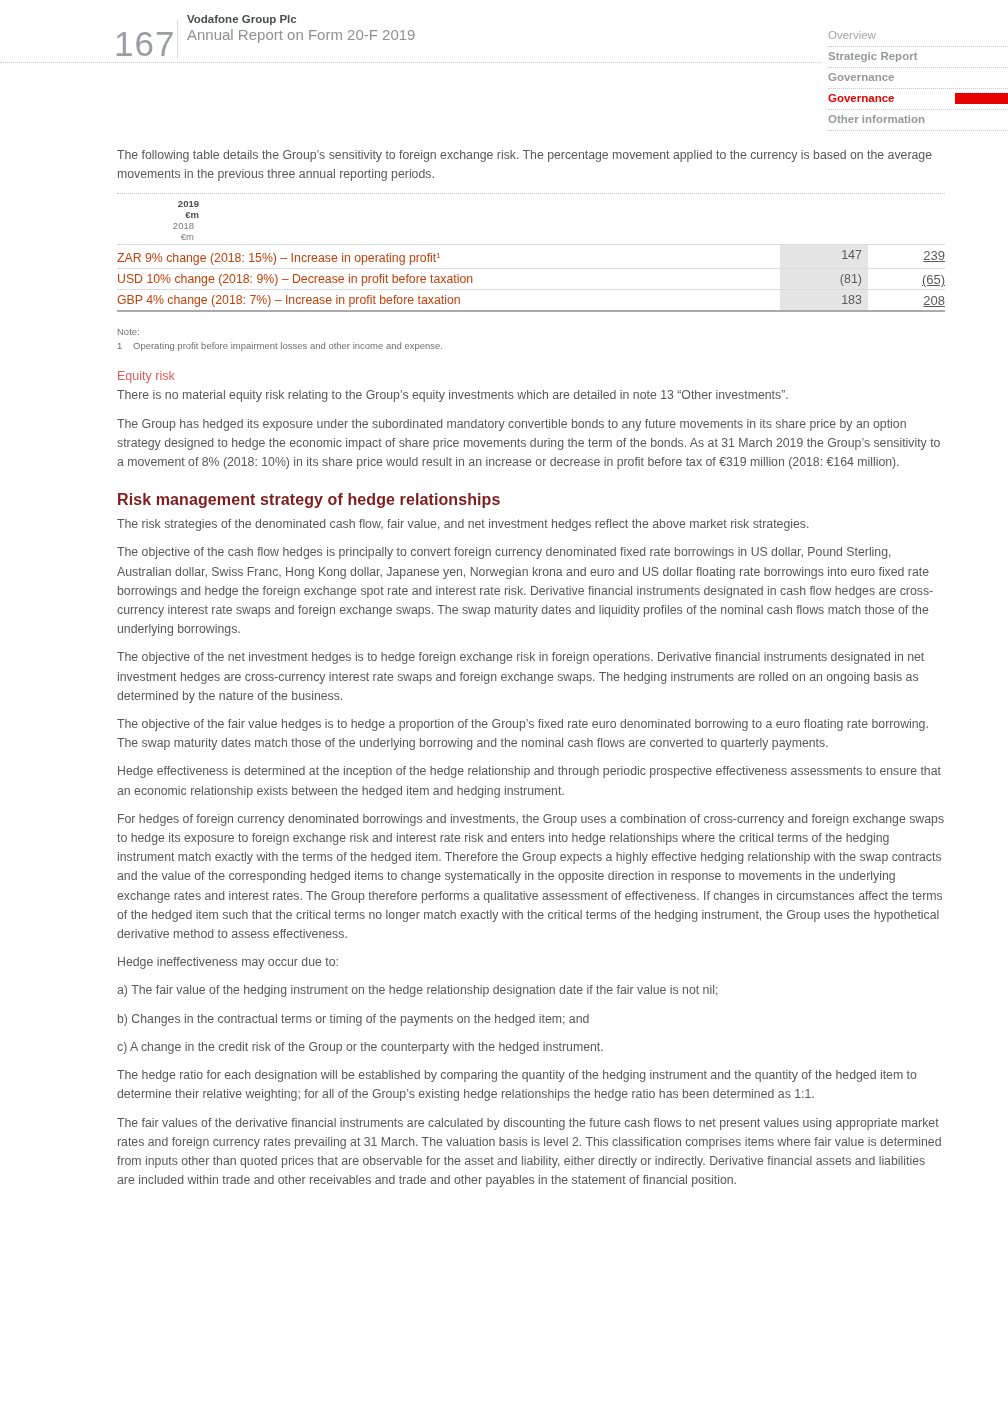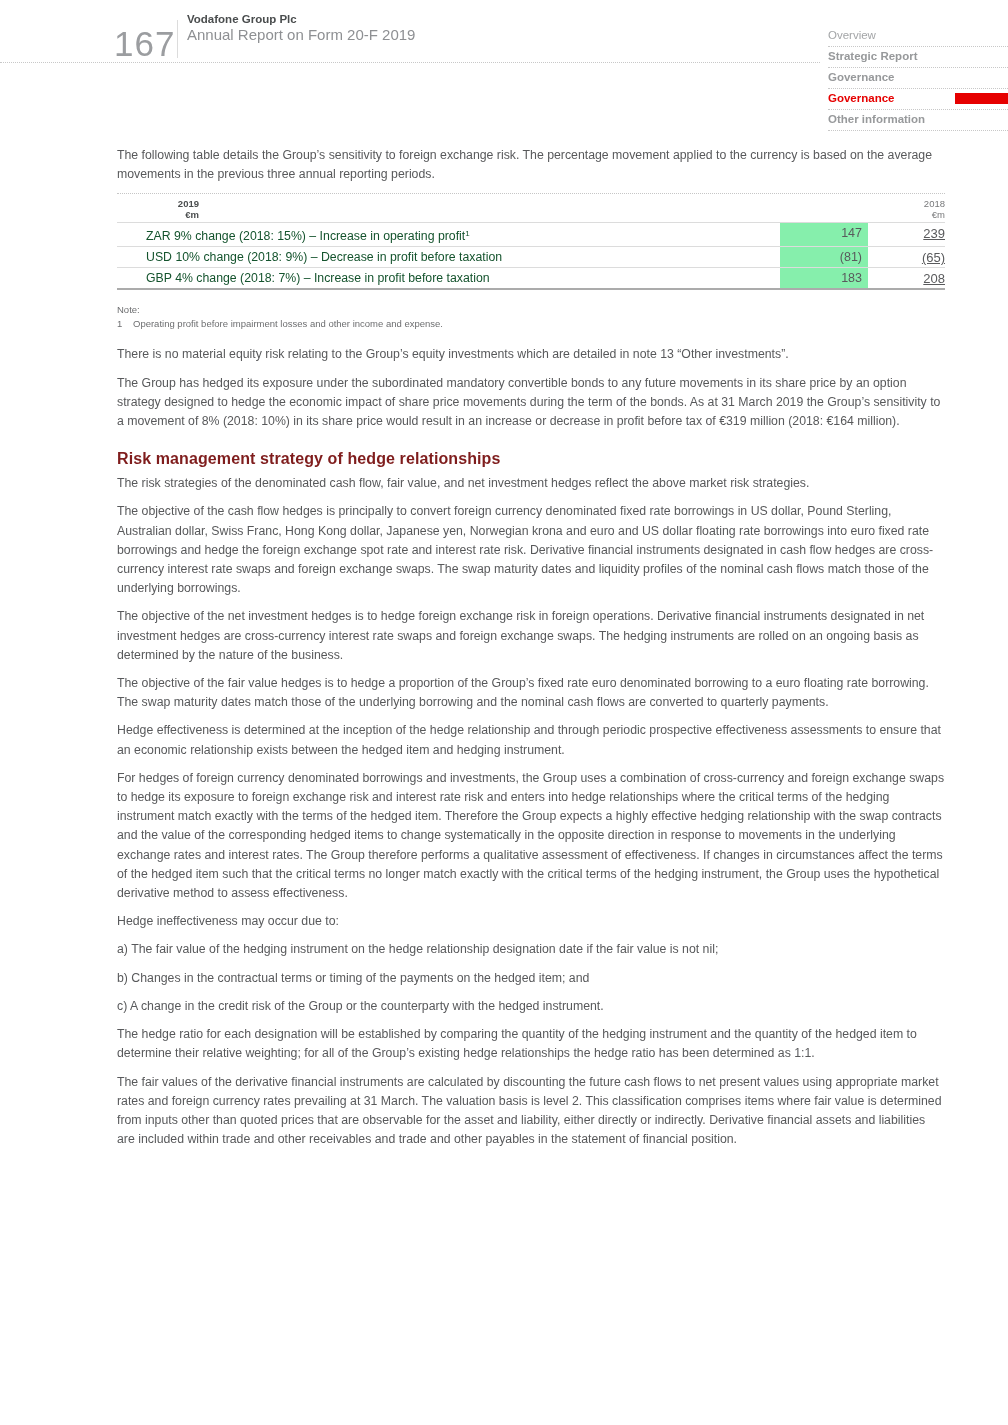--- a/index.html
+++ b/index.html
@@ -27,29 +27,29 @@
   .nav-item.light { font-weight:normal; color:#a3a5a7; }
   .nav-item.active { color:#e60000; }
   .nav-item .active-bar {
     position:absolute; right:0; top:4px; width:53px; height:11px; background:#e60000;
   }
   
   .content { position:absolute; left:117px; top:146px; width:828px; }
   p.body { font-size:12.3px; line-height:19.2px; color:#58595b; margin:0 0 9px 0; }
   
   .fin-table { margin-top:3px; border-top:1px dotted #c6c6c6; }
-  .t-head { display:flex; justify-content:space-between; padding:4px 0 2px 0; border-bottom:1px solid #dcdcdc; }
+  .t-head { display:flex; justify-content:flex-end; padding:4px 0 2px 0; border-bottom:1px solid #dcdcdc;flex-direction:column; }
   .t-head .hcell { text-align:right; font-size:9.5px; line-height:11px; }
   .t-head .hcell .yr { display:block; }
   .hcell.c2019 { width:88px; padding-right:6px; font-weight:bold; color:#4a4d4e; }
   .hcell.c2018 { width:77px; color:#77787a; }
   .t-row { display:flex; border-bottom:1px solid #dcdcdc; }
   .t-row:last-child { border-bottom:2px solid #ababab;align-items:flex-end; }
-  .t-row .label { flex:1; font-size:12.3px; color:#14532d; padding:3px 0 2px 0; line-height:15px;margin-left:29px; }
-  .t-row .v2019 { width:88px; background:#86efac; text-align:right; padding:3px 6px 2px 0; font-size:12.5px; color:#595a5c; line-height:15px; }
+  .t-row .label { flex:1; font-size:12.3px; color:#c2410c; padding:3px 0 2px 0; line-height:15px; }
+  .t-row .v2019 { width:88px; background:#e5e5e5; text-align:right; padding:3px 6px 2px 0; font-size:12.5px; color:#595a5c; line-height:15px; }
   .t-row .v2018 { width:77px; text-align:right; padding:3px 0 2px 0; font-size:13px; color:#595a5c; line-height:15px;text-decoration:underline; }
   sup.fn { font-size:8px; vertical-align:4px; }
   
   .note-block { margin-top:13px; font-size:9.5px; color:#6d6e70; line-height:13px; }
   .note-item { display:flex; margin-top:1px; }
   .note-item .num { width:16px; }
   
   .sub-heading-red { margin-top:15px; font-size:12.5px; color:#e05a5a; line-height:18px; }
   .big-heading-red { margin-top:17px; margin-bottom:4px; font-size:16px; font-weight:bold; color:#7f1d1d; line-height:22px; letter-spacing:0.1px; }
   .mt10 { margin-top:10px; }
@@ -112,21 +112,22 @@
     </div>
 
     <div class="note-block">
       <div>Note:</div>
       <div class="note-item">
         <span class="num">1</span>
         <span>Operating profit before impairment losses and other income and expense.</span>
       </div>
     </div>
 
-    <p class="body" style="margin-top:15px;">There is no material equity risk relating to the Group’s equity investments which are detailed in note 13 “Other investments”.</p>
+    <div class="sub-heading-red">Equity risk</div>
+    <p class="body" style="margin-top:1px;">There is no material equity risk relating to the Group’s equity investments which are detailed in note 13 “Other investments”.</p>
     <p class="body">The Group has hedged its exposure under the subordinated mandatory convertible bonds to any future movements in its share price by an option strategy designed to hedge the economic impact of share price movements during the term of the bonds. As at 31 March 2019 the Group’s sensitivity to a movement of 8% (2018: 10%) in its share price would result in an increase or decrease in profit before tax of €319 million (2018: €164 million).</p>
 
     <div class="big-heading-red">Risk management strategy of hedge relationships</div>
     <p class="body">The risk strategies of the denominated cash flow, fair value, and net investment hedges reflect the above market risk strategies.</p>
     <p class="body mt10">The objective of the cash flow hedges is principally to convert foreign currency denominated fixed rate borrowings in US dollar, Pound Sterling, Australian dollar, Swiss Franc, Hong Kong dollar, Japanese yen, Norwegian krona and euro and US dollar floating rate borrowings into euro fixed rate borrowings and hedge the foreign exchange spot rate and interest rate risk. Derivative financial instruments designated in cash flow hedges are cross-currency interest rate swaps and foreign exchange swaps. The swap maturity dates and liquidity profiles of the nominal cash flows match those of the underlying borrowings.</p>
     <p class="body mt10">The objective of the net investment hedges is to hedge foreign exchange risk in foreign operations. Derivative financial instruments designated in net investment hedges are cross-currency interest rate swaps and foreign exchange swaps. The hedging instruments are rolled on an ongoing basis as determined by the nature of the business.</p>
     <p class="body mt10">The objective of the fair value hedges is to hedge a proportion of the Group’s fixed rate euro denominated borrowing to a euro floating rate borrowing. The swap maturity dates match those of the underlying borrowing and the nominal cash flows are converted to quarterly payments.</p>
     <p class="body mt10">Hedge effectiveness is determined at the inception of the hedge relationship and through periodic prospective effectiveness assessments to ensure that an economic relationship exists between the hedged item and hedging instrument.</p>
     <p class="body mt10">For hedges of foreign currency denominated borrowings and investments, the Group uses a combination of cross-currency and foreign exchange swaps to hedge its exposure to foreign exchange risk and interest rate risk and enters into hedge relationships where the critical terms of the hedging instrument match exactly with the terms of the hedged item. Therefore the Group expects a highly effective hedging relationship with the swap contracts and the value of the corresponding hedged items to change systematically in the opposite direction in response to movements in the underlying exchange rates and interest rates. The Group therefore performs a qualitative assessment of effectiveness. If changes in circumstances affect the terms of the hedged item such that the critical terms no longer match exactly with the critical terms of the hedging instrument, the Group uses the hypothetical derivative method to assess effectiveness.</p>
 

